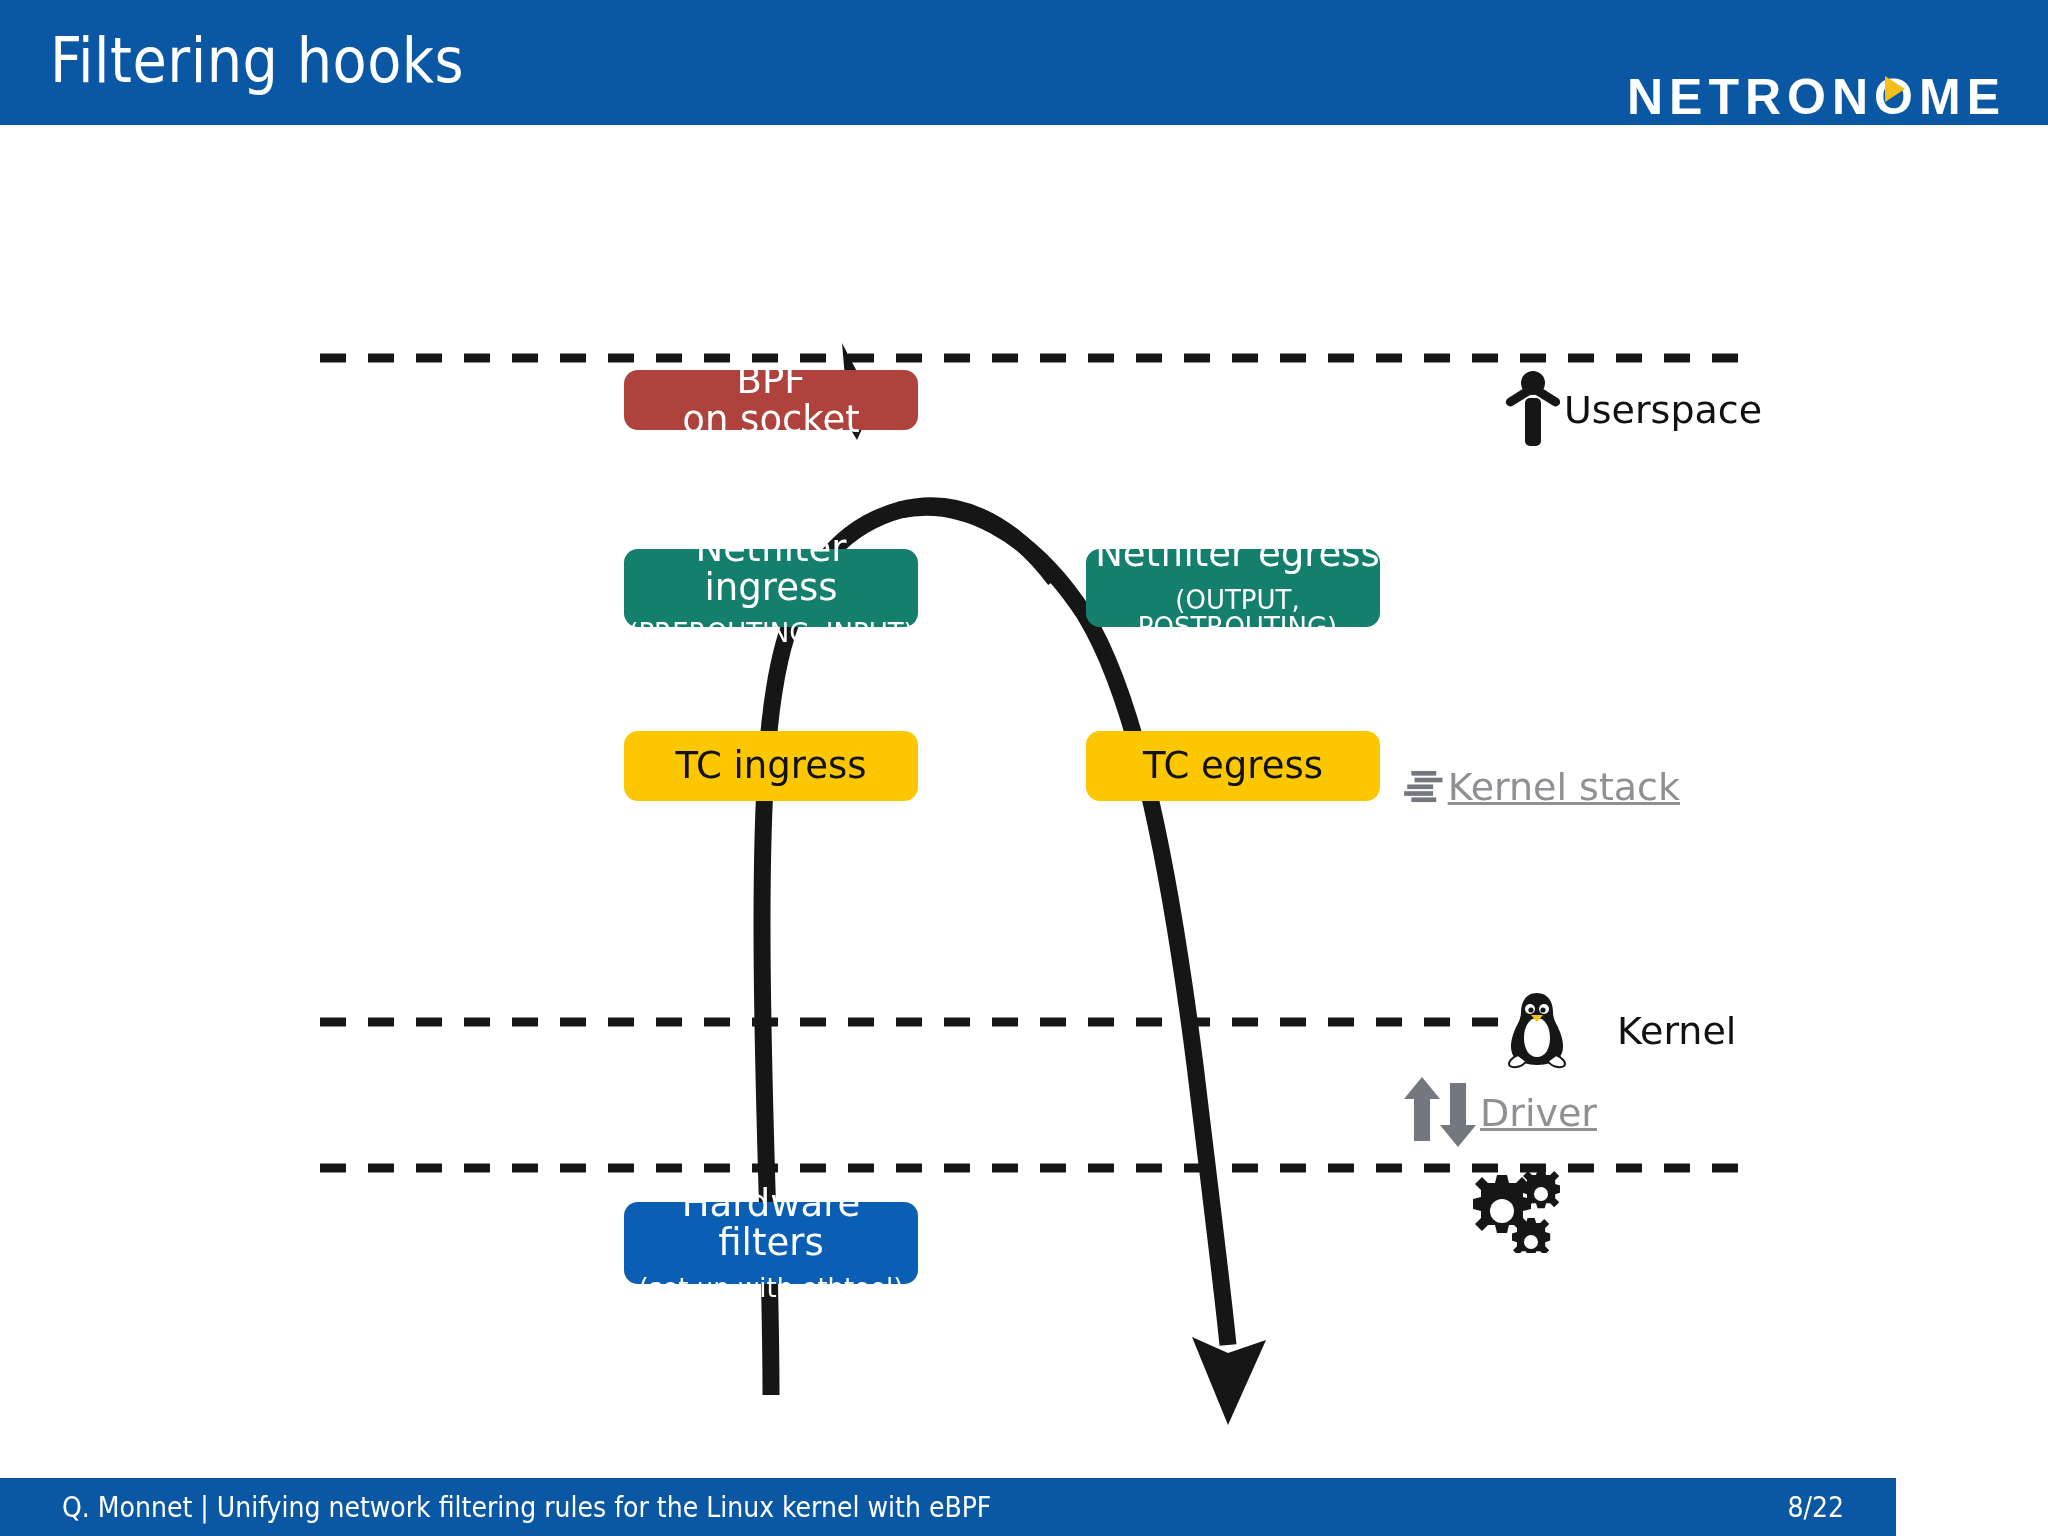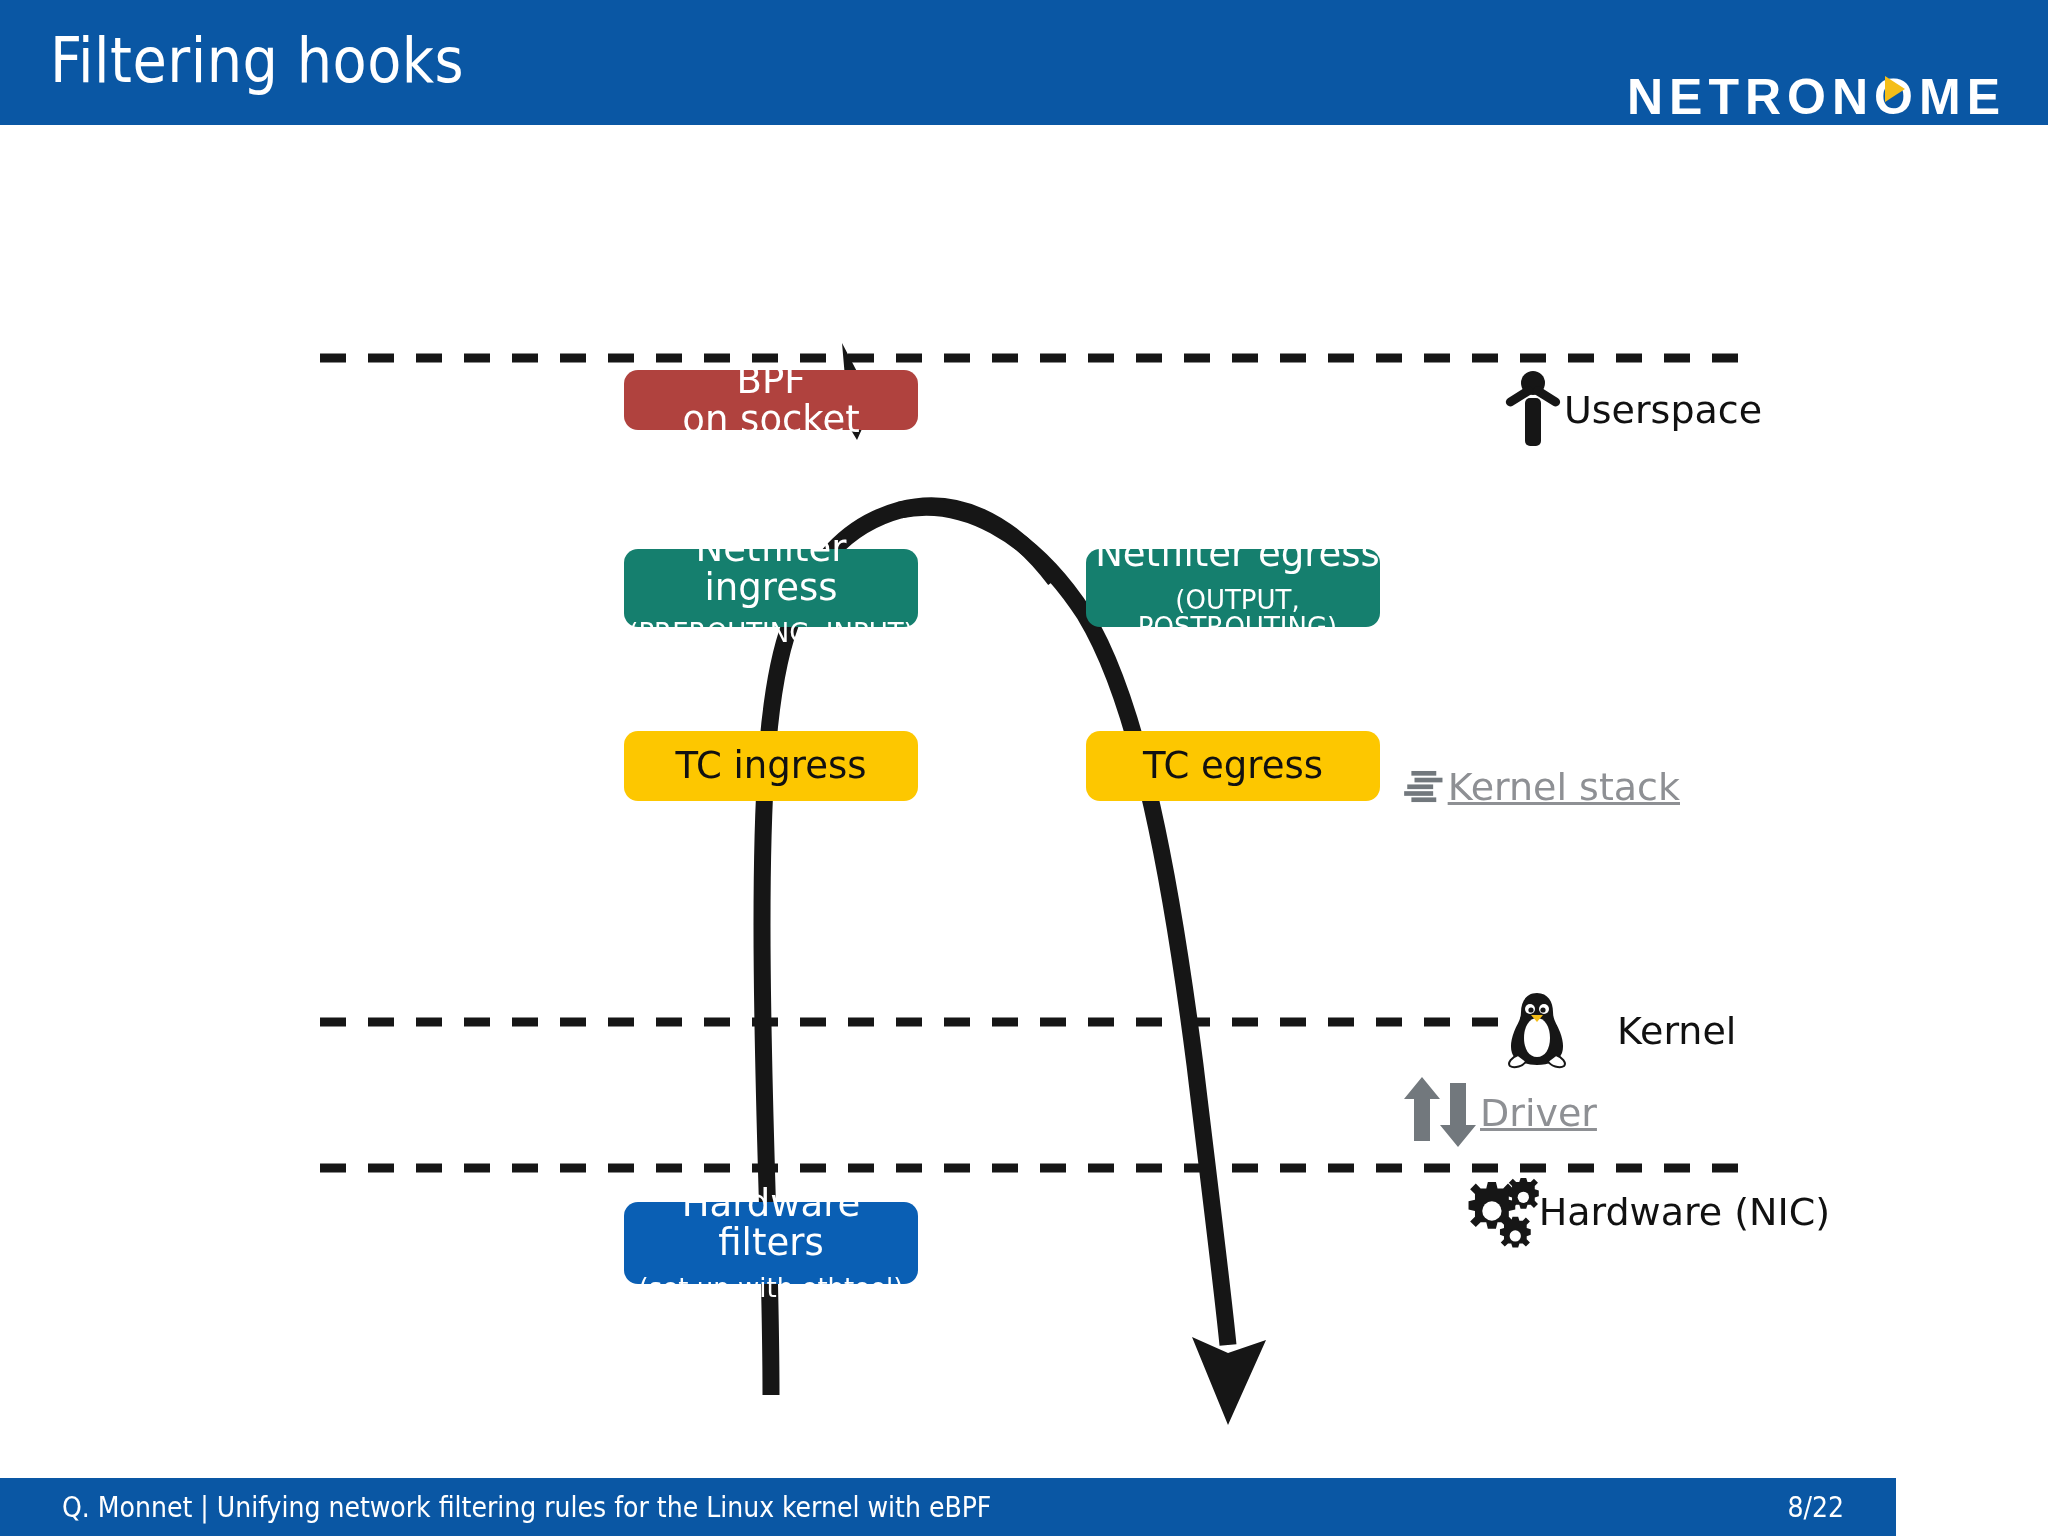--- a/index.html
+++ b/index.html
@@ -310,21 +310,20 @@
       <svg class="icon-svg" width="110" height="84" viewBox="0 0 110 84">
         <g fill="#161616">
           <path d="M38 14 l7 0 2 -8 10 0 2 8 7 0 6 -6 7 7 -6 6 0 7 8 2 0 10 -8 2 0 7 6 6 -7 7 -6 -6 -7 0 -2 8 -10 0 -2 -8 -7 0 -6 6 -7 -7 6 -6 0 -7 -8 -2 0 -10 8 -2 0 -7 -6 -6 7 -7 z"></path>
           <circle cx="52" cy="42" r="12" fill="#ffffff"></circle>
           <path d="M84 6 l4 0 1.6 -5 7 0 1.6 5 4 0 4 -4 5 5 -4 4 0 4 5 1.6 0 7 -5 1.6 0 4 4 4 -5 5 -4 -4 -4 0 -1.6 5 -7 0 -1.6 -5 -4 0 -4 4 -5 -5 4 -4 0 -4 -5 -1.6 0 -7 5 -1.6 0 -4 -4 -4 5 -5 z" transform="translate(-2,0)"></path>
           <circle cx="91" cy="25" r="7" fill="#ffffff"></circle>
           <path d="M74 54 l4 0 1.6 -5 7 0 1.6 5 4 0 4 -4 5 5 -4 4 0 4 5 1.6 0 7 -5 1.6 0 4 4 4 -5 5 -4 -4 -4 0 -1.6 5 -7 0 -1.6 -5 -4 0 -4 4 -5 -5 4 -4 0 -4 -5 -1.6 0 -7 5 -1.6 0 -4 -4 -4 5 -5 z" transform="translate(-2,0)"></path>
           <circle cx="81" cy="73" r="7" fill="#ffffff"></circle>
         </g>
       </svg>
-      <div class="lbl">Hardware (NIC)</div>
     </div>
 
   </div>
 
   <div id="footer">
     <div id="footer-text">Q. Monnet | Unifying network filtering rules for the Linux kernel with eBPF</div>
     <div id="footer-page">8/22</div>
   </div>
 
 </div>

